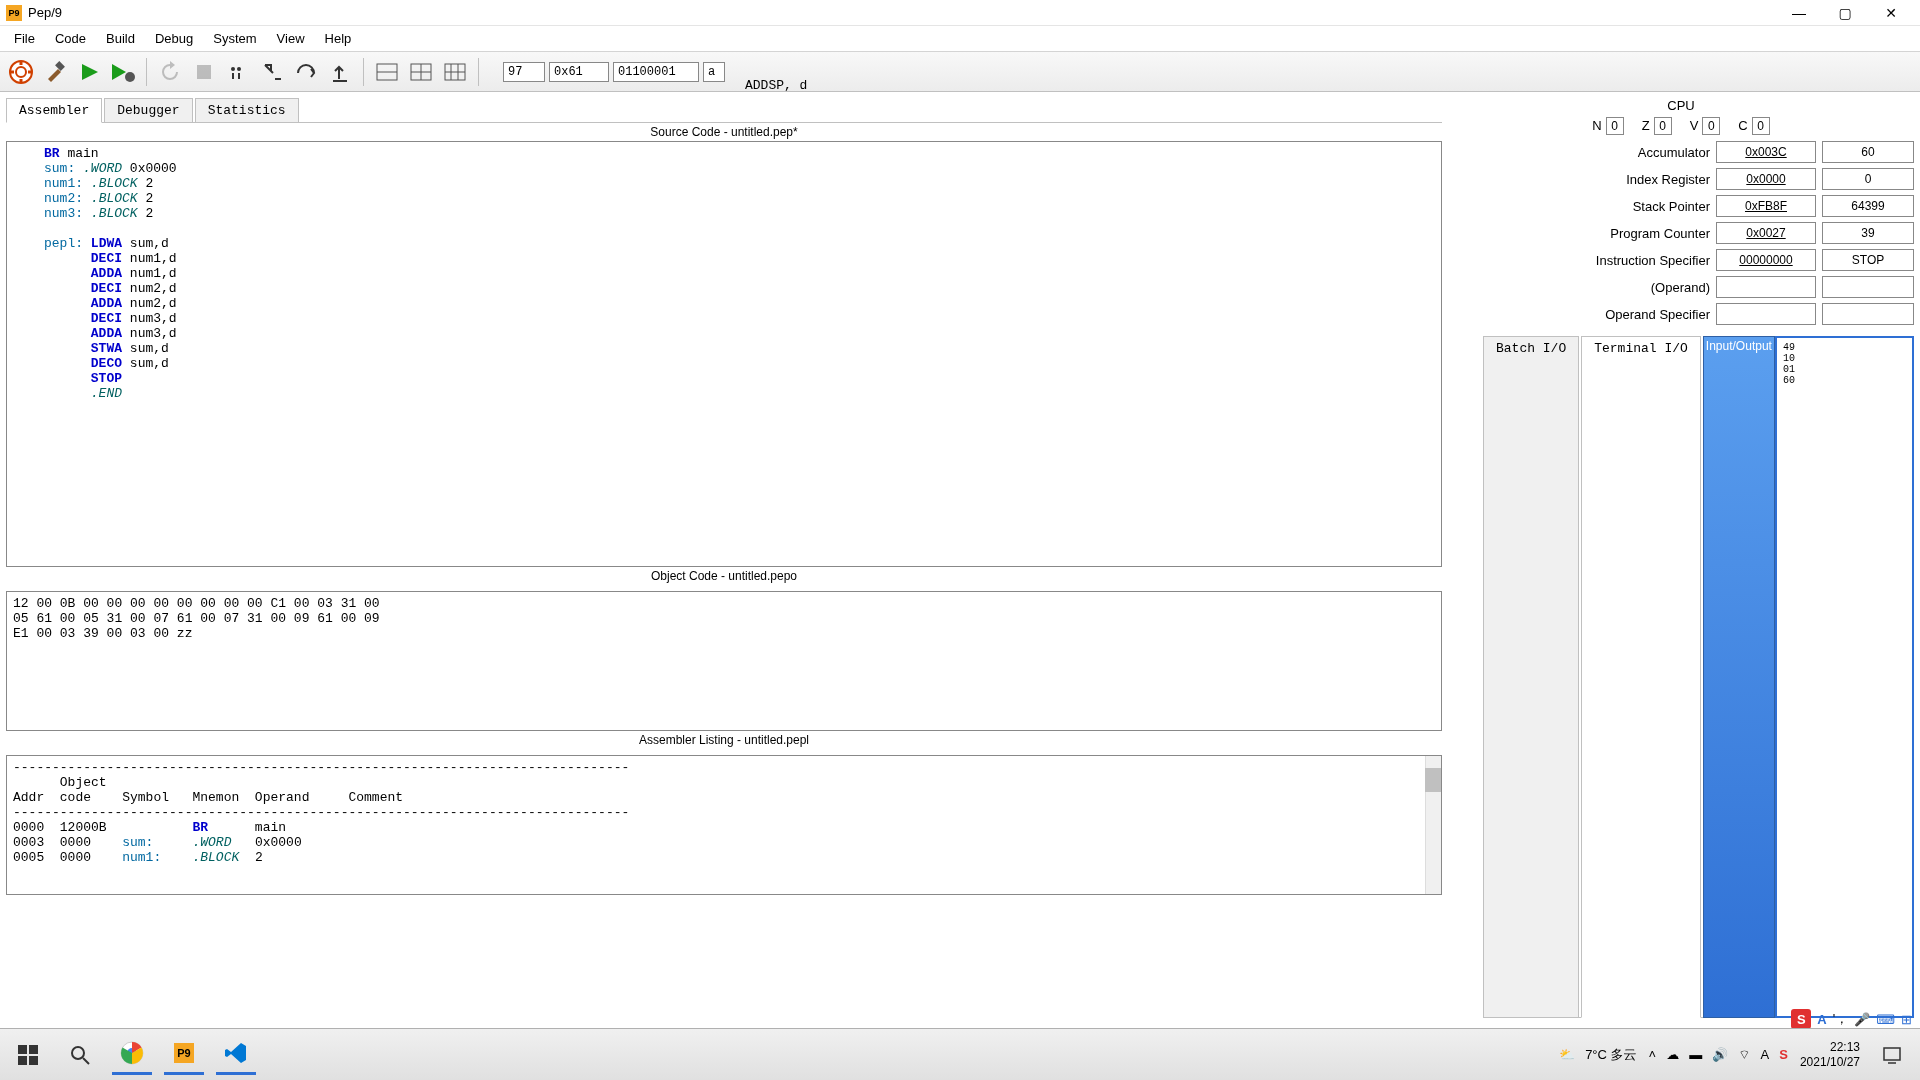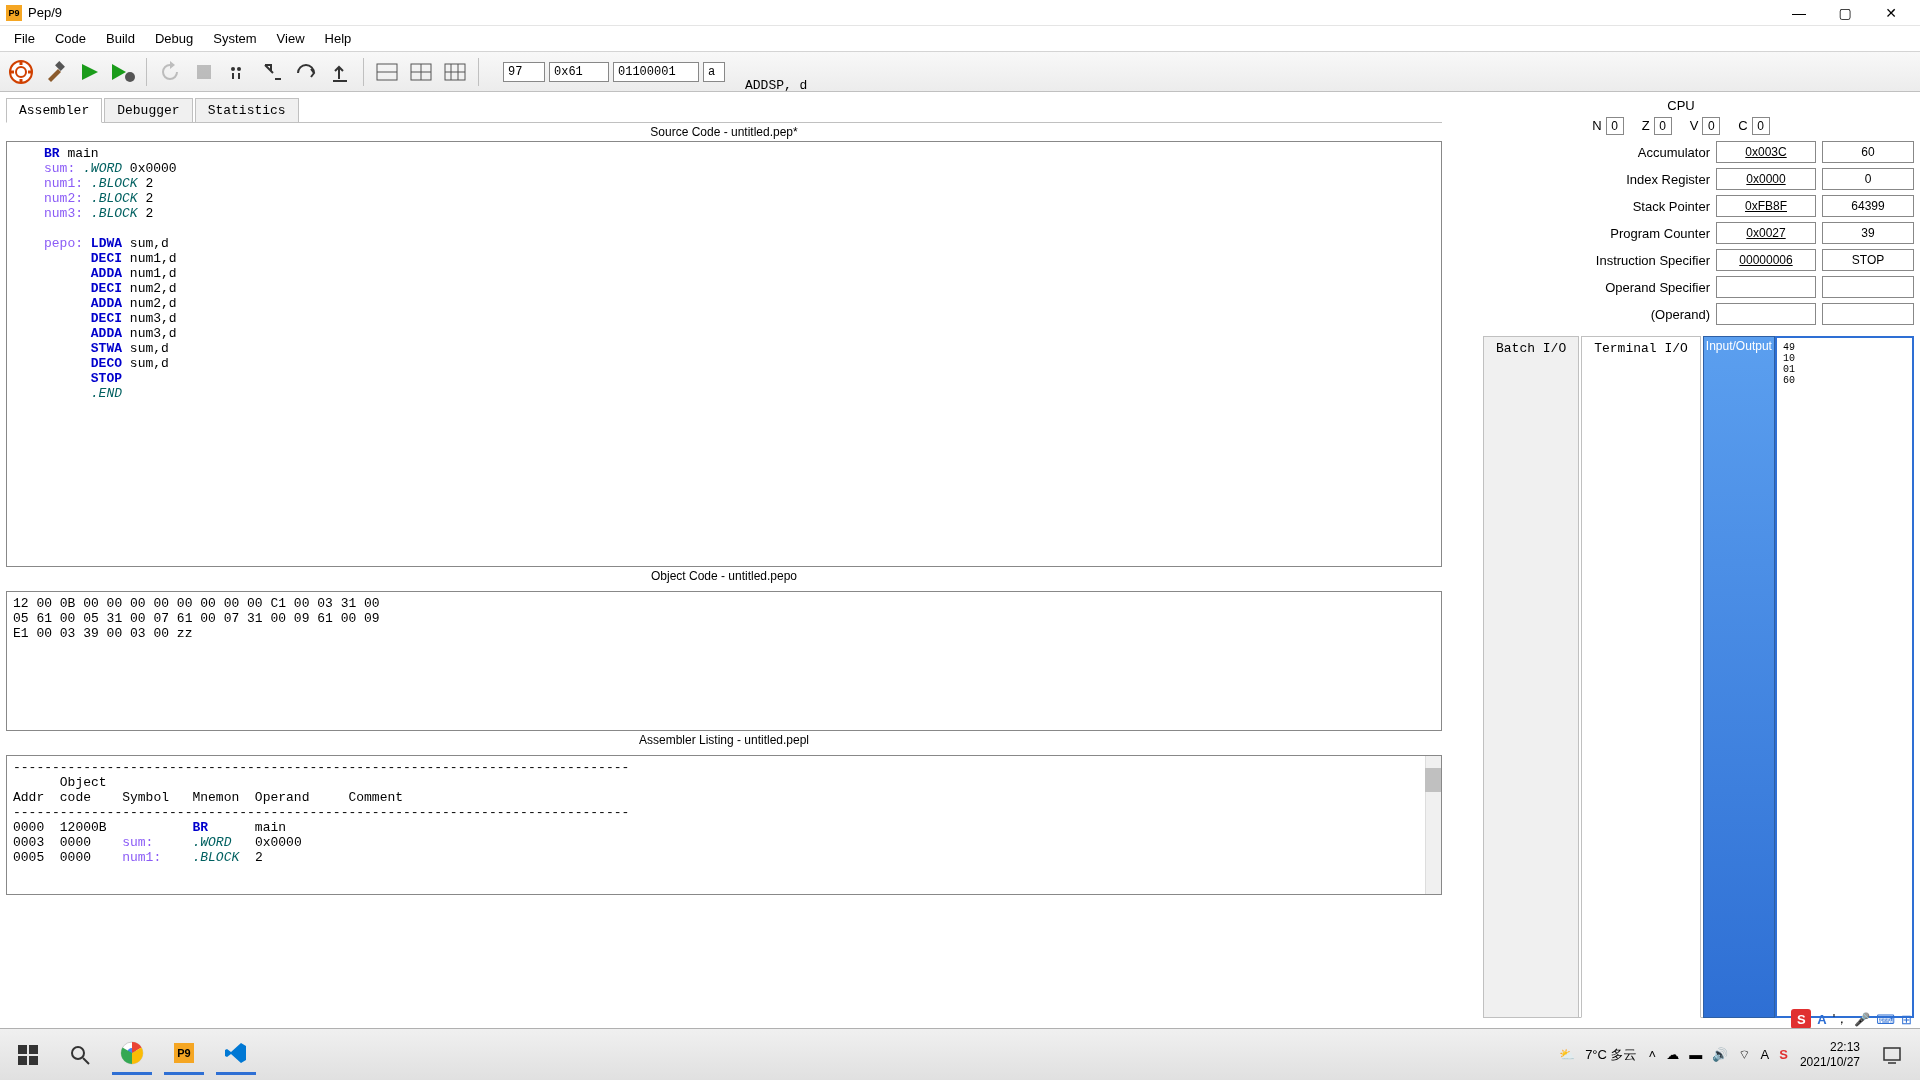--- a/index.html
+++ b/index.html
@@ -46,21 +46,21 @@
     .cpu-field { border: 1px solid #888; width: 100px; height: 22px; text-align: center; line-height: 20px; font-size: 12px; }
     .cpu-field.wide { width: 100px; text-decoration: underline; }
     .cpu-field.narrow { width: 92px; }
     
     .io-panel { flex: 1; display: flex; flex-direction: row; margin-left: 35px; }
     .io-header { background: linear-gradient(#5b9fef, #2e6fd4); color: #fff; text-align: center; padding: 2px; font-size: 12px; border: 1px solid #2e5fa4; }
     .io-box { flex: 1; border: 2px solid #2e6fd4; background: #fff; font-family: "Courier New", monospace; font-size: 10px; padding: 4px 6px; white-space: pre; }
     
     .kw-blue { color: #0000cc; font-weight: bold; }
     .kw-teal { color: #006060; font-style: italic; }
-    .kw-maroon { color: #8b5cf6; }
+    .kw-maroon { color: #0369a1; }
     
     .status-strip { position: absolute; bottom: 52px; right: 0; height: 18px; display: flex; align-items: center; gap: 6px; padding: 0 8px; font-size: 13px; }
     .status-icon-s { width: 20px; height: 20px; background: #e03030; color: #fff; display: flex; align-items: center; justify-content: center; font-weight: bold; border-radius: 3px; }
     
     .taskbar { position: absolute; bottom: 0; left: 0; right: 0; height: 52px; background: linear-gradient(#f0f0f0, #e0e0e0); border-top: 1px solid #b0b0b0; display: flex; align-items: center; padding: 0 8px; font-size: 12px; }
     .tb-left { display: flex; align-items: center; gap: 12px; }
     .tb-task { width: 40px; height: 40px; display: flex; align-items: center; justify-content: center; cursor: pointer; }
     .tb-task.running { border-bottom: 3px solid #2e6fd4; }
     .tb-right { margin-left: auto; display: flex; align-items: center; gap: 12px; }
     .tb-tray { display: flex; align-items: center; gap: 10px; font-size: 13px; }
@@ -190,21 +190,21 @@
       <div class="tab">Debugger</div>
       <div class="tab">Statistics</div>
     </div>
     <div class="panel-title">Source Code - untitled.pep*</div>
     <div class="code-box src-box" id="src-box"><span class="kw-blue">BR</span> main
 <span class="kw-maroon">sum:</span> <span class="kw-teal">.WORD</span> 0x0000
 <span class="kw-maroon">num1:</span> <span class="kw-teal">.BLOCK</span> 2
 <span class="kw-maroon">num2:</span> <span class="kw-teal">.BLOCK</span> 2
 <span class="kw-maroon">num3:</span> <span class="kw-teal">.BLOCK</span> 2
 
-<span class="kw-maroon">pepo:</span> <span class="kw-blue">LDWA</span> sum,d
+<span class="kw-maroon">pepl:</span> <span class="kw-blue">LDWA</span> sum,d
       <span class="kw-blue">DECI</span> num1,d
       <span class="kw-blue">ADDA</span> num1,d
       <span class="kw-blue">DECI</span> num2,d
       <span class="kw-blue">ADDA</span> num2,d
       <span class="kw-blue">DECI</span> num3,d
       <span class="kw-blue">ADDA</span> num3,d
       <span class="kw-blue">STWA</span> sum,d
       <span class="kw-blue">DECO</span> sum,d
       <span class="kw-blue">STOP</span> 
       <span class="kw-teal">.END</span> 
@@ -251,30 +251,30 @@
     <span class="cpu-field wide">0xFB8F</span>
     <span class="cpu-field narrow">64399</span>
           </div>
           <div class="cpu-row">
             <span class="cpu-label">Program Counter</span>
     <span class="cpu-field wide">0x0027</span>
     <span class="cpu-field narrow">39</span>
           </div>
           <div class="cpu-row">
             <span class="cpu-label">Instruction Specifier</span>
-    <span class="cpu-field wide">00000006</span>
+    <span class="cpu-field wide">00000000</span>
     <span class="cpu-field narrow">STOP</span>
           </div>
           <div class="cpu-row">
-            <span class="cpu-label">Operand Specifier</span>
+            <span class="cpu-label">(Operand)</span>
     <span class="cpu-field wide"></span>
     <span class="cpu-field narrow"></span>
           </div>
           <div class="cpu-row">
-            <span class="cpu-label">(Operand)</span>
+            <span class="cpu-label">Operand Specifier</span>
     <span class="cpu-field wide"></span>
     <span class="cpu-field narrow"></span>
           </div>
         </div>
     </div>
 
     <div class="io-panel">
       <div class="tabs">
         <div class="tab">Batch I/O</div>
         <div class="tab active">Terminal I/O</div>

